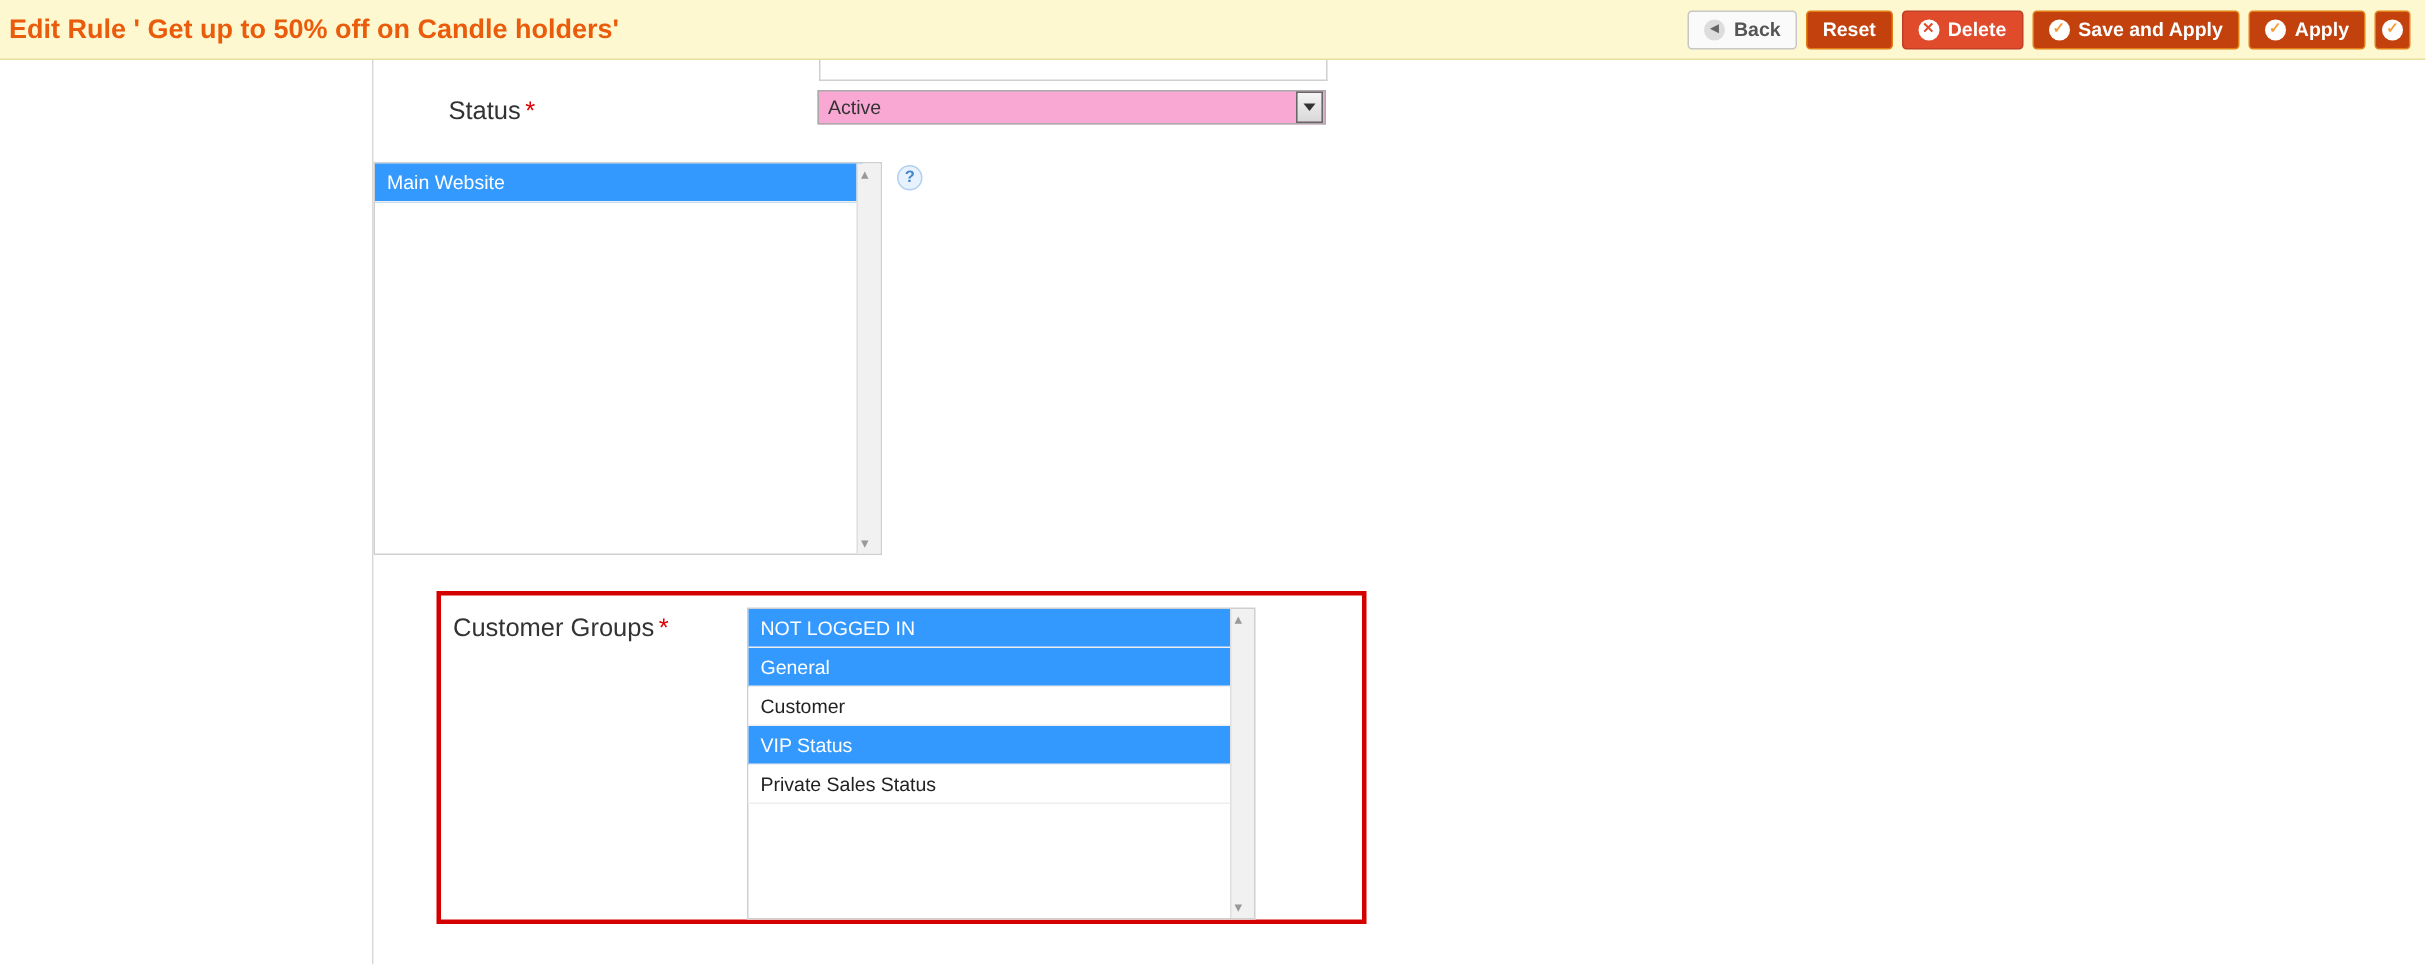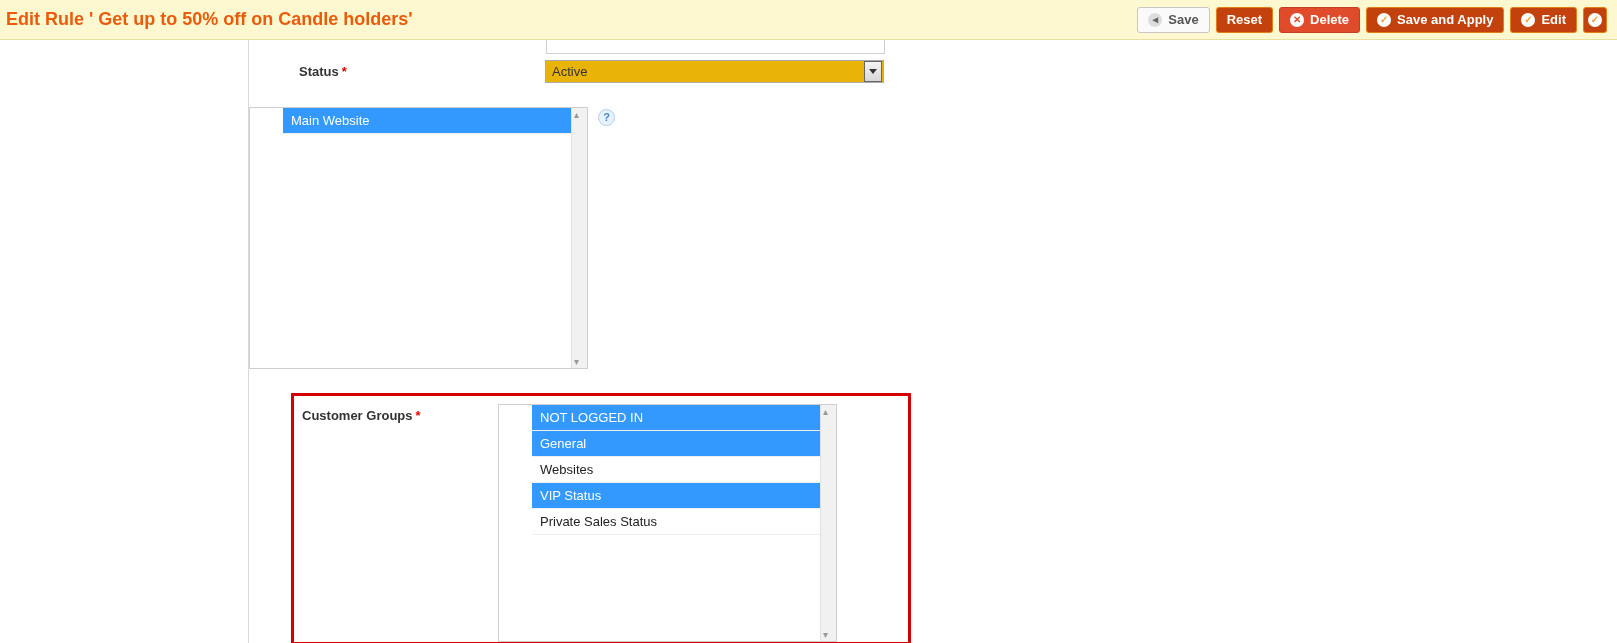--- a/index.html
+++ b/index.html
@@ -122,39 +122,38 @@
   .form-row {
     display: flex;
     align-items: flex-start;
     margin-bottom: 24px;
   }
   .form-label {
     width: 296px;
     padding-left: 50px;
     box-sizing: border-box;
     padding-top: 4px;
-    font-size: 13px;
+    font-size: 17px;
     color: #333;
-    font-weight: bold;
   }
   .req {
     color: #d00;
     margin-left: 3px;
   }
   .form-control {
     flex: none;
   }
 
   
   .select-wrap {
     position: relative;
     width: 339px;
     height: 23px;
     border: 1px solid #aaa;
-    background: #eab308;
+    background: #f9a8d4;
     box-sizing: border-box;
     display: flex;
     align-items: center;
     gap: 28px;
   }
   .select-wrap .sel-value {
     padding-left: 6px;
     font-size: 13px;
     flex: 1;
   }
@@ -178,21 +177,21 @@
 
   
   .multiselect {
     width: 339px;
     border: 1px solid #cfcfcf;
     background: #fff;
     box-sizing: border-box;
     position: relative;
   }
   .ms-tall { height: 262px; }
-  .ms-mid  { height: 238px; }
+  .ms-mid  { height: 208px; }
   .ms-scroll {
     position: absolute;
     right: 0;
     top: 0;
     bottom: 0;
     width: 15px;
     background: #f1f1f1;
     border-left: 1px solid #e0e0e0;
   }
   .ms-scroll::before {
@@ -209,21 +208,20 @@
     bottom: 1px;
     left: 2px;
     font-size: 10px;
     color: #999;
   }
   .ms-options {
     position: absolute;
     left: 0;
     right: 12px;
     top: 0;
-    margin-left: 33px;
   }
   .ms-option {
     height: 26px;
     line-height: 26px;
     padding-left: 8px;
     font-size: 13px;
     border-bottom: 1px solid #eee;
     box-sizing: border-box;
     background: #fff;
     color: #222;
@@ -265,36 +263,36 @@
   }
 </style>
 </head>
 <body>
 
 <div class="header-bar">
   <div class="page-title">Edit Rule ' Get up to 50% off on Candle holders'</div>
   <div class="header-actions">
     <div class="btn btn-white">
       <span class="icon">◄</span>
-      <span>Save</span>
+      <span>Back</span>
     </div>
     <div class="btn btn-orange">
       <span>Reset</span>
     </div>
     <div class="btn btn-red">
       <span class="icon">✕</span>
       <span>Delete</span>
     </div>
     <div class="btn btn-orange">
       <span class="icon">✓</span>
       <span>Save and Apply</span>
     </div>
     <div class="btn btn-orange">
       <span class="icon">✓</span>
-      <span>Edit</span>
+      <span>Apply</span>
     </div>
     <div class="btn btn-orange" style="padding:0 4px;">
       <span class="icon">✓</span>
     </div>
   </div>
 </div>
 
 <div class="stub-field-top"></div>
 
 <div class="canvas">
@@ -330,21 +328,21 @@
       <div class="highlight-box">
         <div class="form-row" style="margin-bottom:0;">
           <div class="form-label">
             <span>Customer Groups</span><span class="req">*</span>
           </div>
           <div class="form-control">
             <div class="multiselect ms-mid">
               <div class="ms-options" id="cg-options">
                   <div class="ms-option selected">NOT LOGGED IN</div>
                   <div class="ms-option selected">General</div>
-                  <div class="ms-option">Websites</div>
+                  <div class="ms-option">Customer</div>
                   <div class="ms-option selected">VIP Status</div>
                   <div class="ms-option">Private Sales Status</div>
                 </div>
               <div class="ms-scroll"></div>
             </div>
           </div>
         </div>
       </div>
 
     </div>

